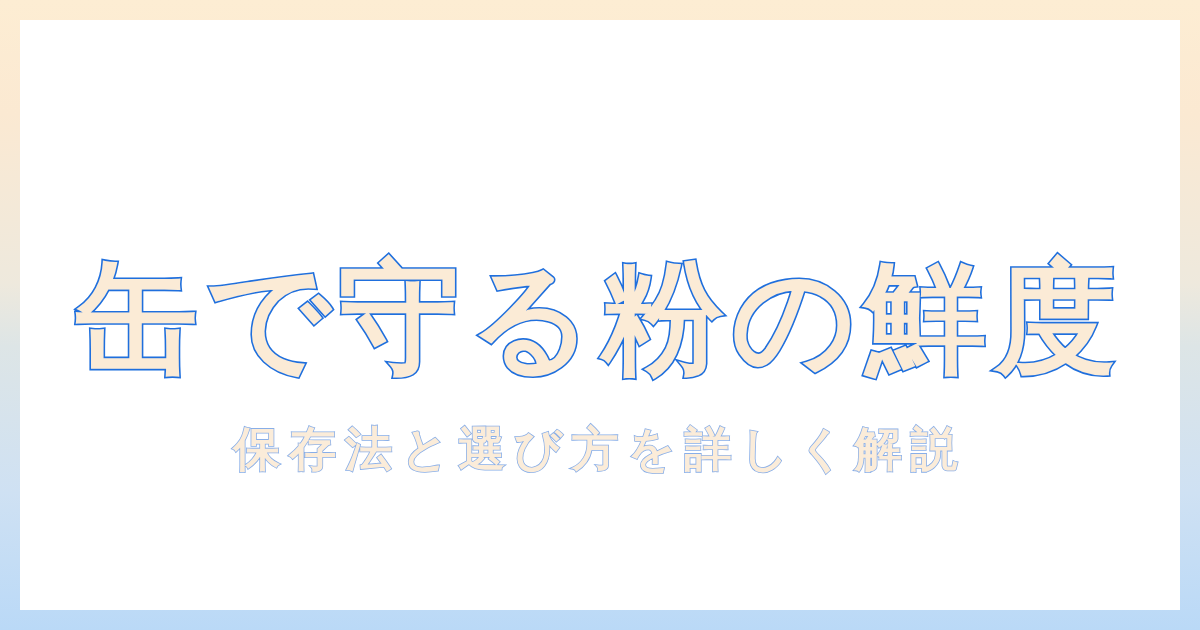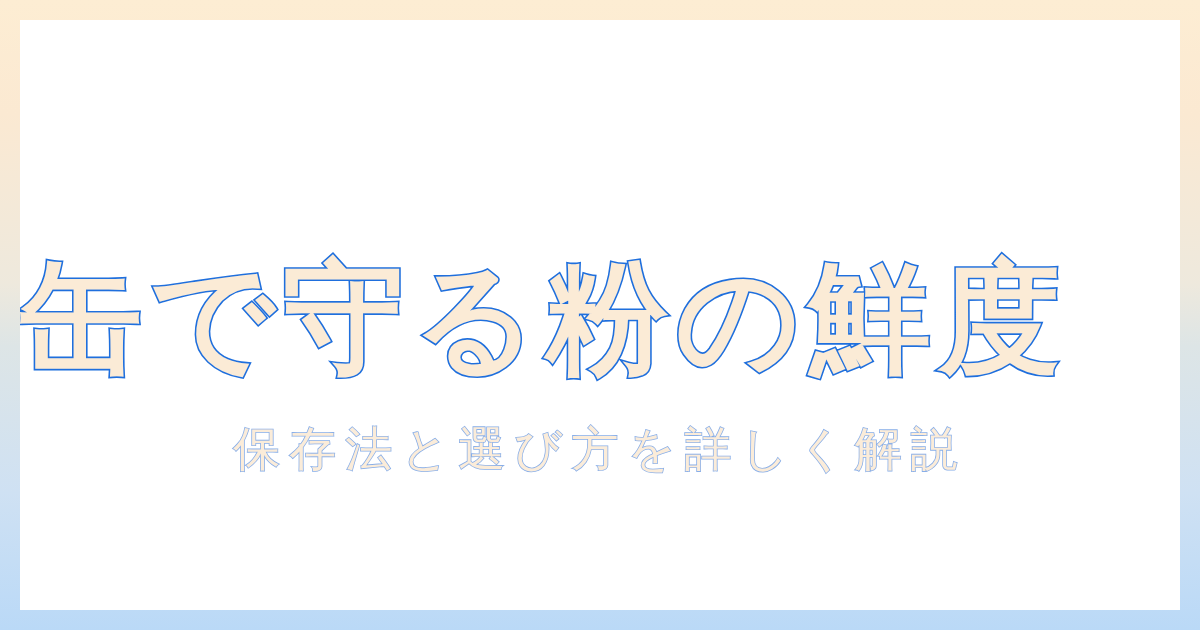--- a/index.html
+++ b/index.html
@@ -44,20 +44,21 @@
     justify-content: center;
     overflow: hidden;
   }
 
   
   .title-wrap {
     position: absolute;
     top: 152px;
     left: 0;
     right: 0;
+    text-align: center;
     line-height: 1;
   }
 
   .title {
     display: inline-block;
     font-family: "DejaVu Sans", "Liberation Sans", sans-serif;
     font-size: 122px;
     font-weight: 700;
     letter-spacing: 8px;
     line-height: 1.05;
@@ -74,21 +75,21 @@
     left: 0;
     right: 0;
     text-align: center;
     line-height: 1;
   }
 
   .subtitle {
     display: inline-block;
     font-family: "DejaVu Sans", "Liberation Sans", sans-serif;
     font-size: 47px;
-    font-weight: 400;
+    font-weight: 700;
     letter-spacing: 9px;
     line-height: 1.2;
     color: #fbecd9;
     -webkit-text-stroke: 1.6px #88aee8;
     paint-order: stroke fill;
     white-space: nowrap;
   }
 </style>
 </head>
 <body>

